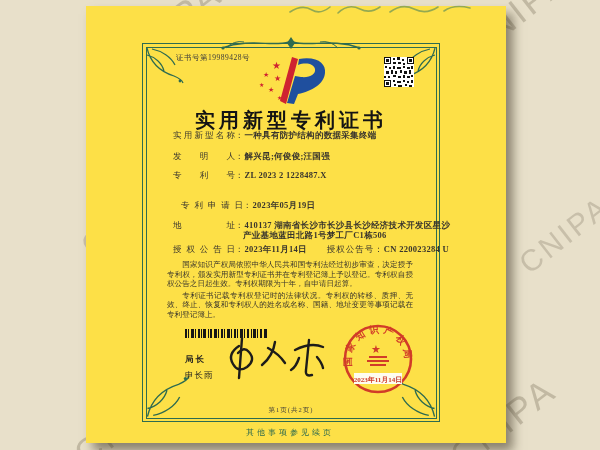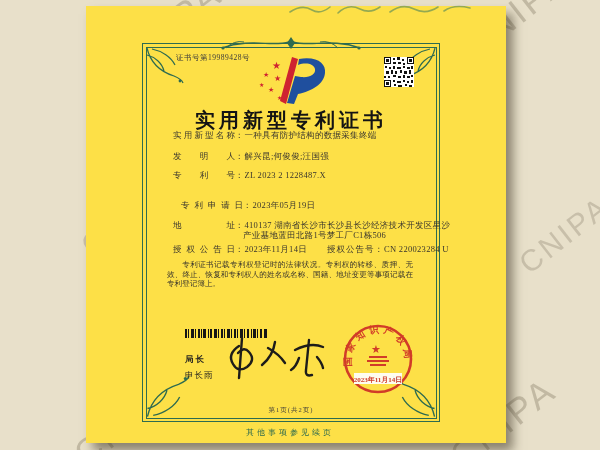--- a/index.html
+++ b/index.html
@@ -41,21 +41,21 @@
 
   
   .row{position:absolute;left:30px;font-size:8.5px;color:#39352d;white-space:nowrap;line-height:10px;}
   .flabel{display:inline-block;width:62px;text-align:justify;text-align-last:justify;vertical-align:top;}
   .flabel2{display:inline-block;letter-spacing:1px;vertical-align:top;}
   .colon{display:inline-block;margin:0 1px 0 0;vertical-align:top;}
   .r-name{top:86px;} .r-inv{top:107px;} .r-pno{top:126px;} .r-fil{top:156px;margin-left:8px;}
   .r-pat{top:161px;} .r-addr{top:176px;} .r-grant{top:200px;}
   .addr-l2{display:block;margin-left:70px;}
   .grant2{margin-left:20px;}
-  .val{letter-spacing:.3px;}
+  .val{letter-spacing:.3px;font-weight:bold;}
 
   
   .paras{position:absolute;left:24px;right:26px;top:216px;font-size:7.6px;
          line-height:9.6px;color:#3b362c;text-align:justify;}
   .para{text-indent:2em;margin:0 0 2px 0;}
 
   
   .barcode{position:absolute;left:42px;top:285px;}
   .signer-title{position:absolute;left:42px;top:310px;font-size:8.5px;font-weight:600;
                 letter-spacing:2px;color:#262420;}
@@ -194,20 +194,21 @@
       </div>
       <div class="row r-addr">
         <span class="flabel">地址</span><span class="colon">：</span><span class="val">410137 湖南省长沙市长沙县长沙经济技术开发区星沙</span>
         <span class="addr-l2 val">产业基地蓝田北路1号梦工厂C1栋506</span>
       </div>
       <div class="row r-grant">
         <span class="flabel">授权公告日</span><span class="colon">：</span><span class="val">2023年11月14日</span><span class="flabel2 grant2">授权公告号</span><span class="colon">：</span><span class="val">CN 220023284 U</span>
       </div>
 
       <div class="paras">
+        <p class="para">国家知识产权局依照中华人民共和国专利法经过初步审查，决定授予专利权，颁发实用新型专利证书并在专利登记簿上予以登记。专利权自授权公告之日起生效。专利权期限为十年，自申请日起算。</p>
         <p class="para">专利证书记载专利权登记时的法律状况。专利权的转移、质押、无效、终止、恢复和专利权人的姓名或名称、国籍、地址变更等事项记载在专利登记簿上。</p>
       </div>
 
       <svg class="barcode" width="82" height="9" viewBox="0 0 82 9" shape-rendering="crispEdges">
         <g fill="#151515">
           <rect x="0" width="2" height="9"></rect>
             <rect x="3" width="1" height="9"></rect>
             <rect x="6" width="3" height="9"></rect>
             <rect x="10" width="1" height="9"></rect>
           <rect x="13" width="2" height="9"></rect>

